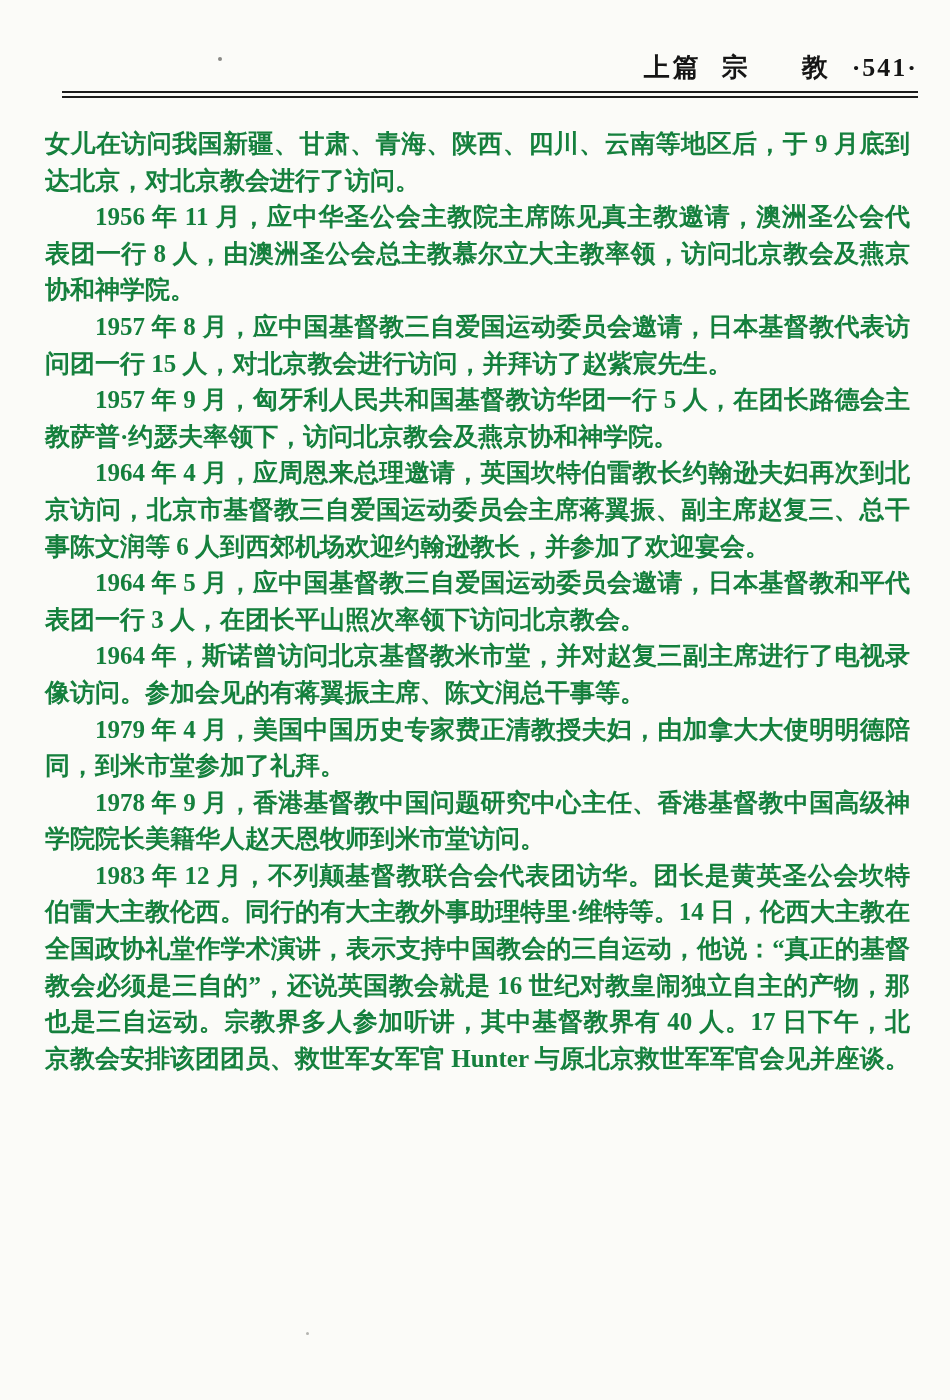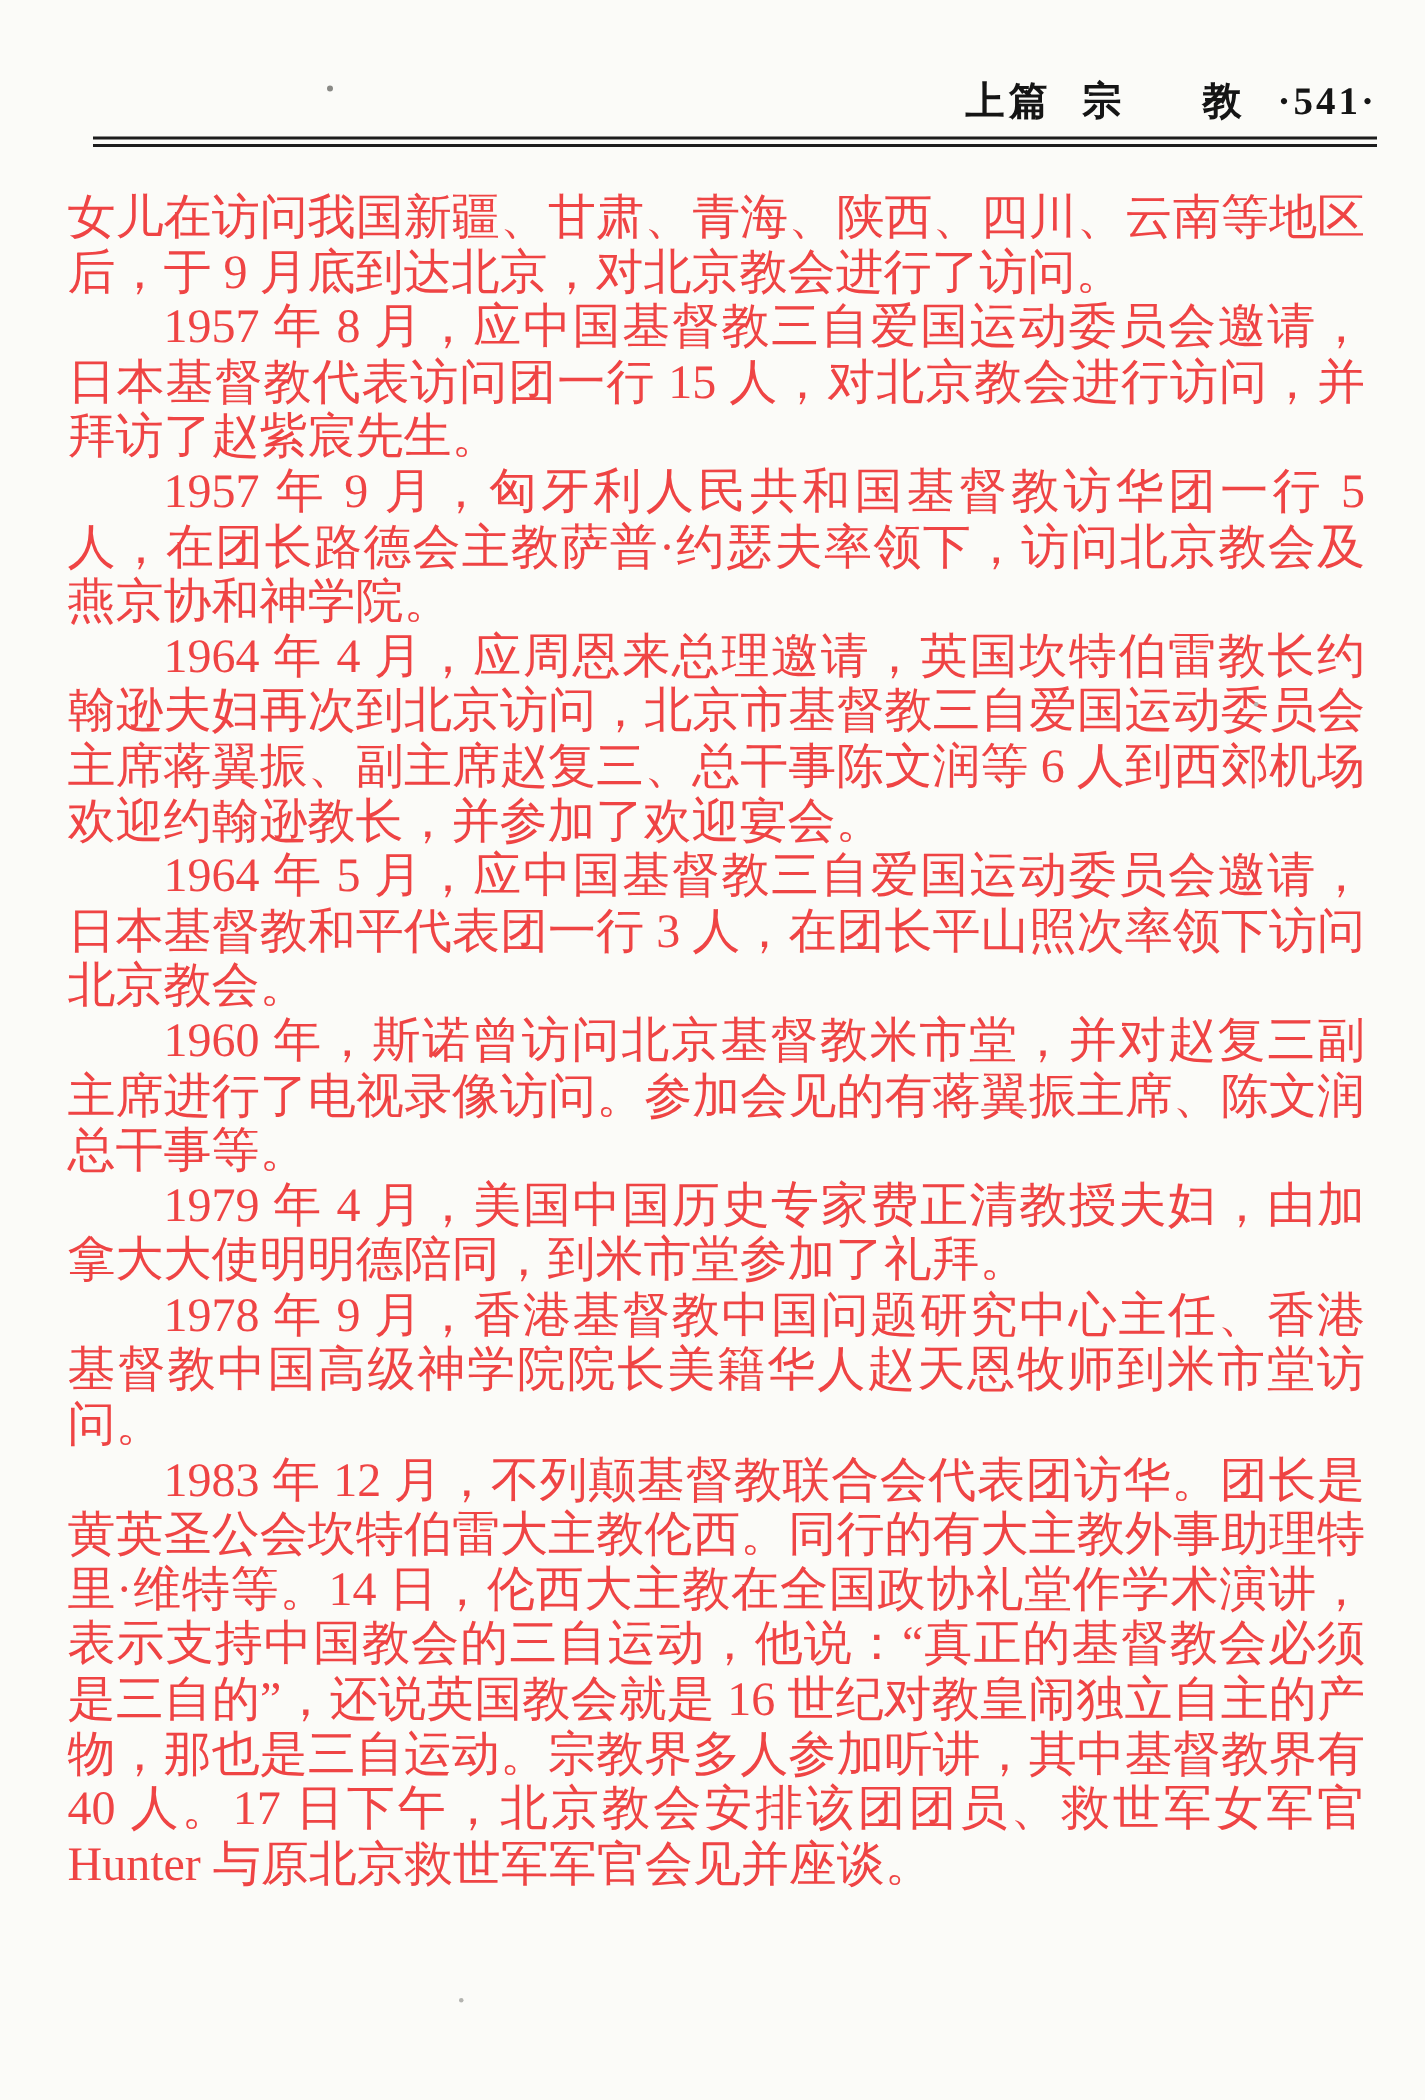--- a/index.html
+++ b/index.html
@@ -29,26 +29,26 @@
   
   .head-rule {
     margin: 6px 32px 0 62px;
     height: 3px;
     border-top: 2px solid #1d1d1d;
     border-bottom: 2px solid #1d1d1d;
   }
   
   .body-text {
     margin: 28px 40px 0 45px;
-    font-size: 32px;
+    font-size: 25px;
     line-height: 36.6px;
     text-align: justify;
     text-justify: inter-ideograph;
-    color: #ef4444;
-    font-weight: 400;
+    color: #15803d;
+    font-weight: 700;
   }
   .para { margin: 0; padding: 0; }
   .para.indent { text-indent: 2em; }
   
   .speck { position: absolute; background: #8a8a86; border-radius: 50%; }
   .speck.s1 { left: 218px; top: 57px;  width: 4px; height: 4px; }
   .speck.s2 { left: 836px; top: 468px; width: 3px; height: 3px; background:#b4b4b0; }
   .speck.s3 { left: 306px; top: 1332px; width: 3px; height: 3px; background:#b4b4b0; }
 </style>
 </head>
@@ -57,25 +57,26 @@
 <div class="page">
 
   <div class="running-head">
     <span class="section">上篇</span><span class="subject">宗　教</span><span class="pageno">·541·</span>
   </div>
 
   <div class="head-rule"></div>
 
   <div class="body-text">
     <p class="para">女儿在访问我国新疆、甘肃、青海、陕西、四川、云南等地区后，于 9 月底到达北京，对北京教会进行了访问。</p>
+    <p class="para indent">1956 年 11 月，应中华圣公会主教院主席陈见真主教邀请，澳洲圣公会代表团一行 8 人，由澳洲圣公会总主教慕尔立大主教率领，访问北京教会及燕京协和神学院。</p>
     <p class="para indent">1957 年 8 月，应中国基督教三自爱国运动委员会邀请，日本基督教代表访问团一行 15 人，对北京教会进行访问，并拜访了赵紫宸先生。</p>
     <p class="para indent">1957 年 9 月，匈牙利人民共和国基督教访华团一行 5 人，在团长路德会主教萨普·约瑟夫率领下，访问北京教会及燕京协和神学院。</p>
     <p class="para indent">1964 年 4 月，应周恩来总理邀请，英国坎特伯雷教长约翰逊夫妇再次到北京访问，北京市基督教三自爱国运动委员会主席蒋翼振、副主席赵复三、总干事陈文润等 6 人到西郊机场欢迎约翰逊教长，并参加了欢迎宴会。</p>
     <p class="para indent">1964 年 5 月，应中国基督教三自爱国运动委员会邀请，日本基督教和平代表团一行 3 人，在团长平山照次率领下访问北京教会。</p>
-    <p class="para indent">1960 年，斯诺曾访问北京基督教米市堂，并对赵复三副主席进行了电视录像访问。参加会见的有蒋翼振主席、陈文润总干事等。</p>
+    <p class="para indent">1964 年，斯诺曾访问北京基督教米市堂，并对赵复三副主席进行了电视录像访问。参加会见的有蒋翼振主席、陈文润总干事等。</p>
     <p class="para indent">1979 年 4 月，美国中国历史专家费正清教授夫妇，由加拿大大使明明德陪同，到米市堂参加了礼拜。</p>
     <p class="para indent">1978 年 9 月，香港基督教中国问题研究中心主任、香港基督教中国高级神学院院长美籍华人赵天恩牧师到米市堂访问。</p>
     <p class="para indent">1983 年 12 月，不列颠基督教联合会代表团访华。团长是黄英圣公会坎特伯雷大主教伦西。同行的有大主教外事助理特里·维特等。14 日，伦西大主教在全国政协礼堂作学术演讲，表示支持中国教会的三自运动，他说：“真正的基督教会必须是三自的”，还说英国教会就是 16 世纪对教皇闹独立自主的产物，那也是三自运动。宗教界多人参加听讲，其中基督教界有 40 人。17 日下午，北京教会安排该团团员、救世军女军官 Hunter 与原北京救世军军官会见并座谈。</p>
   </div>
 
   <div class="speck s1"></div>
   <div class="speck s2"></div>
   <div class="speck s3"></div>
 
 </div>

